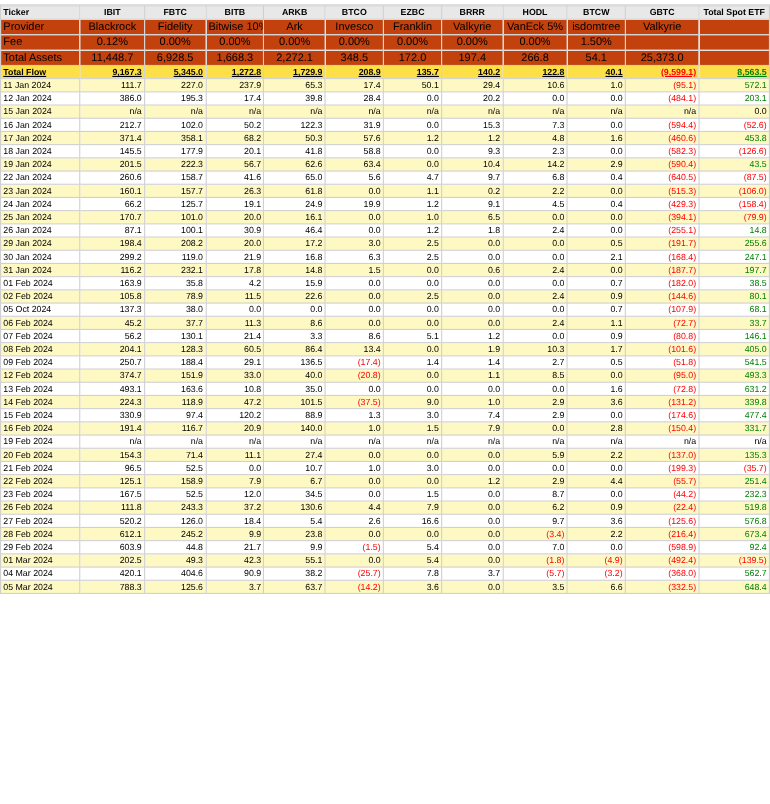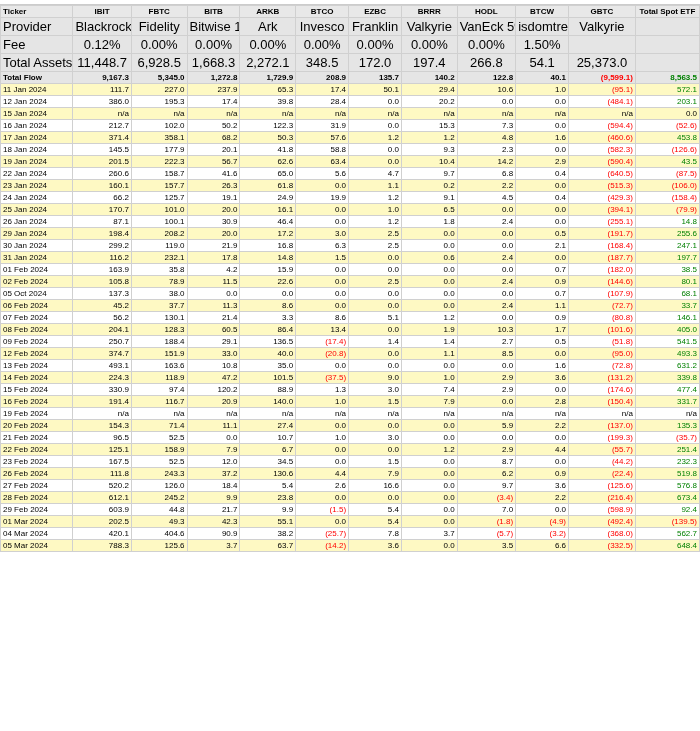--- a/index.html
+++ b/index.html
@@ -58,22 +58,22 @@
     .col-arkb { width: 40px; }
     .col-btco { width: 38px; }
     .col-ezbc { width: 38px; }
     .col-brrr { width: 40px; }
     .col-hodl { width: 42px; }
     .col-btcw { width: 38px; }
     .col-gbtc { width: 48px; }
     .col-total { width: 46px; }
     .negative { color: red; }
     .positive { color: green; padding-left: 27px; }
-    .total-row td { font-weight: bold; background: #e5e5e5; }
-    .header-meta td { font-size: 13px; background: #e5e5e5; text-align: center; }
+    .total-row td { font-weight: bold; background: #fde047; text-decoration: underline; }
+    .header-meta td { font-size: 10px; background: #c2410c; text-align: center; }
     .row-alt { background: #fef9c3; }
     .bold-row td { font-weight: bold; }
     td.left { text-align: left; }
   </style>
 </head>
 <body>
 
 <div class="header-bar">
   <span class="header-usd"></span>
   <span class="header-value"></span>

